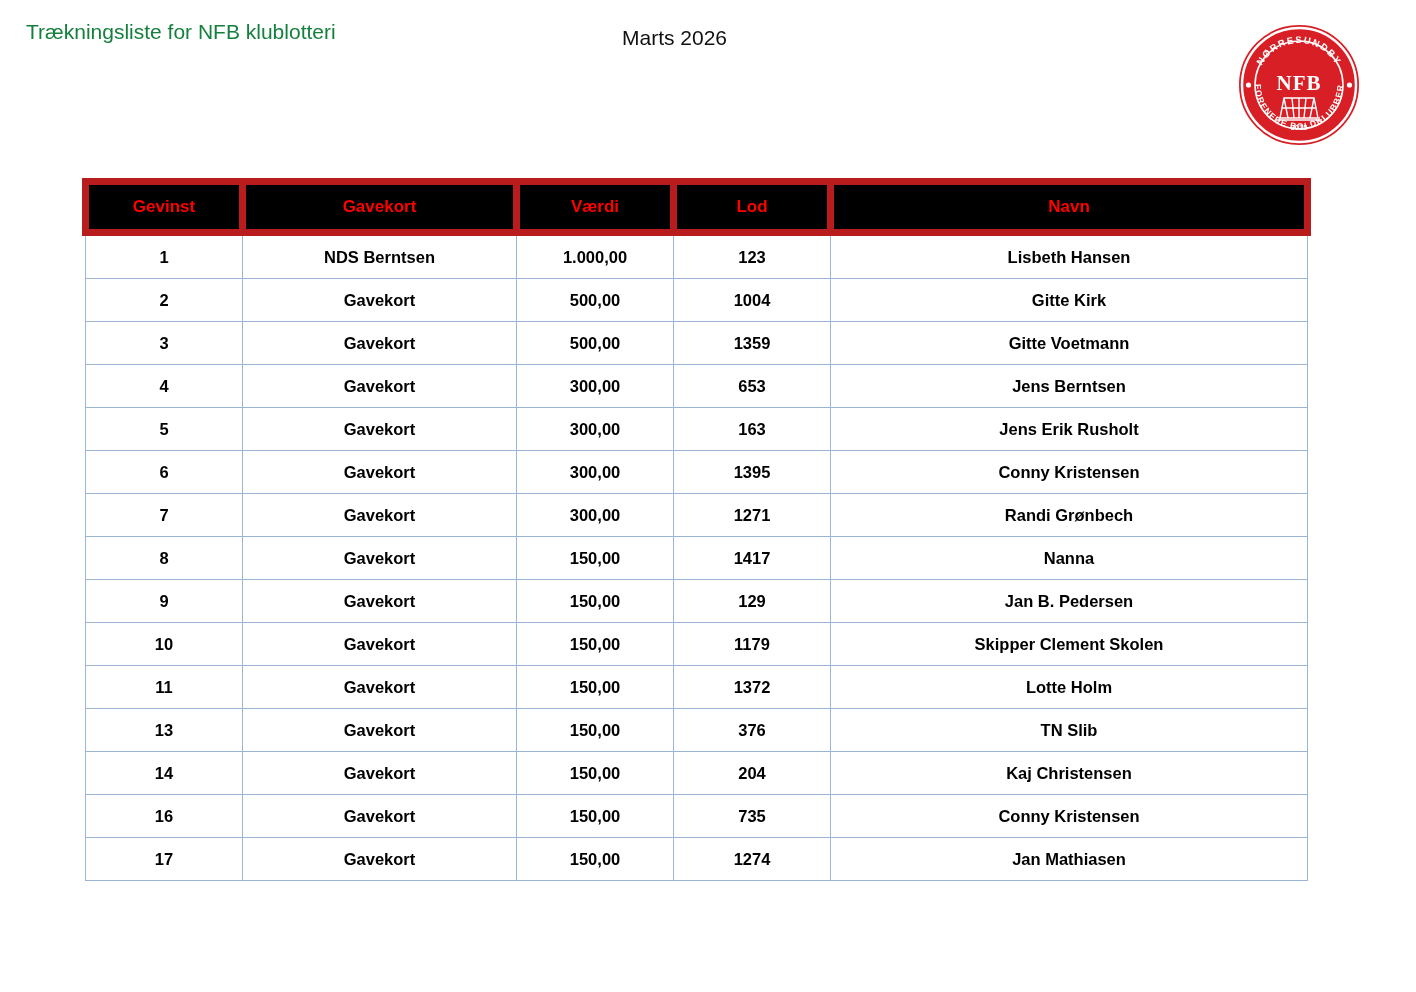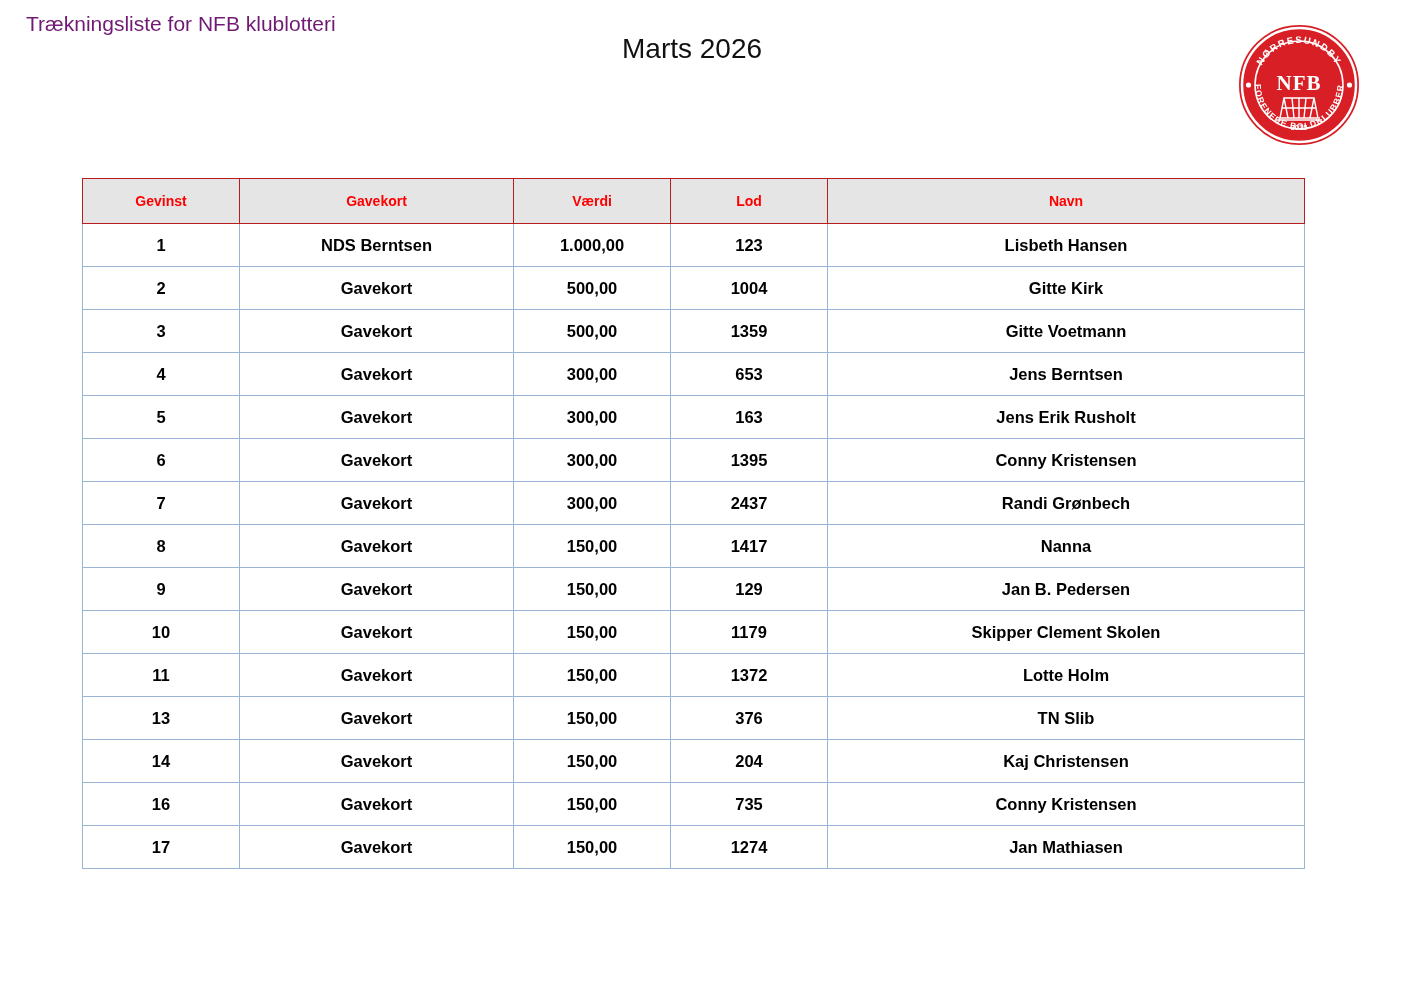--- a/index.html
+++ b/index.html
@@ -17,33 +17,32 @@
   }
 
   
   .doc-header {
     position: relative;
     height: 150px;
   }
   .doc-title {
     position: absolute;
     left: 26px;
-    top: 12px;
+    top: 20px;
     font-size: 21px;
-    color: #701a75;
+    color: #15803d;
     white-space: nowrap;
   }
   .doc-period {
     position: absolute;
     left: 622px;
     top: 26px;
-    font-size: 28px;
+    font-size: 21px;
     color: #111;
     white-space: nowrap;
-    margin-top: 7px;
   }
 
   
   .logo {
     position: absolute;
     right: 54px;
     top: 22px;
     width: 126px;
     height: 126px;
   }
@@ -65,25 +64,25 @@
     border: 1px solid #9ab6d4;
     height: 42px;
     padding: 0 6px;
     font-size: 16.5px;
     font-weight: bold;
     text-align: center;
     vertical-align: middle;
     background: #ffffff;
   }
   table.lottery thead th {
-    background: #e5e5e5;
+    background: #000000;
     color: #ff0000;
-    font-size: 14px;
+    font-size: 17px;
     height: 44px;
-    border: 1px solid #b91c1c;
+    border: 7px solid #b91c1c;
   }
   col.c-gevinst { width: 157px; }
   col.c-gavekort { width: 274px; }
   col.c-vaerdi   { width: 157px; }
   col.c-lod      { width: 157px; }
   col.c-navn     { width: 477px; }
 
   td.cell-navn { font-size: 16.5px; }
 </style>
 </head>
@@ -181,21 +180,21 @@
           <td class="cell-gevinst">6</td>
           <td class="cell-gavekort">Gavekort</td>
           <td class="cell-vaerdi">300,00</td>
           <td class="cell-lod">1395</td>
           <td class="cell-navn">Conny Kristensen</td>
         </tr>
         <tr>
           <td class="cell-gevinst">7</td>
           <td class="cell-gavekort">Gavekort</td>
           <td class="cell-vaerdi">300,00</td>
-          <td class="cell-lod">2437</td>
+          <td class="cell-lod">1271</td>
           <td class="cell-navn">Randi Grønbech</td>
         </tr>
         <tr>
           <td class="cell-gevinst">8</td>
           <td class="cell-gavekort">Gavekort</td>
           <td class="cell-vaerdi">150,00</td>
           <td class="cell-lod">1417</td>
           <td class="cell-navn">Nanna</td>
         </tr>
         <tr>

